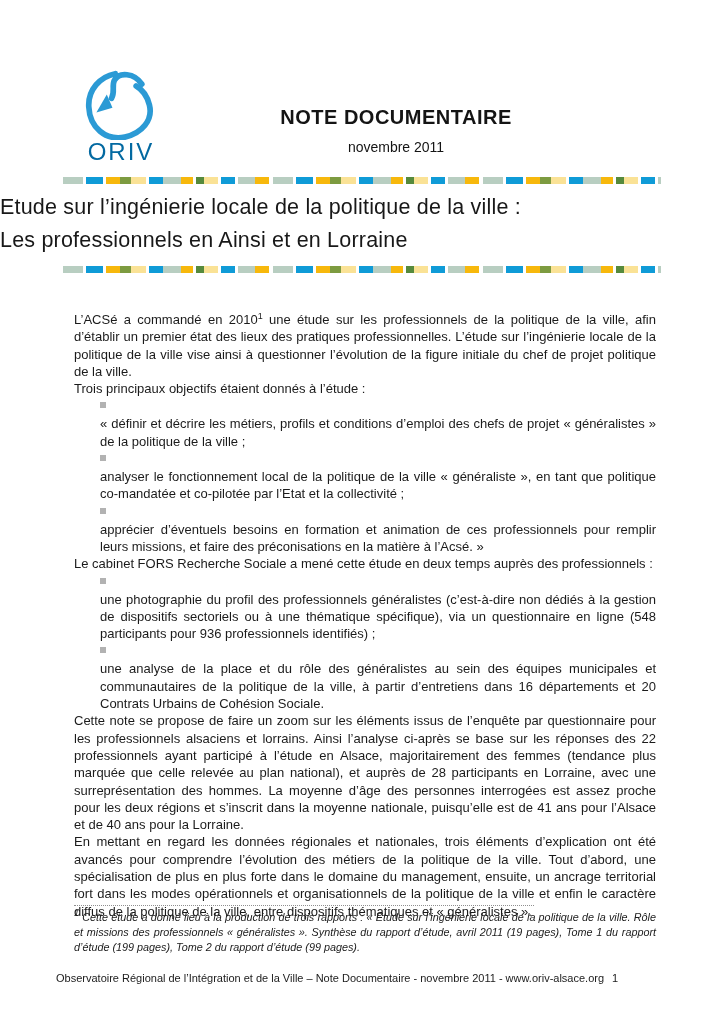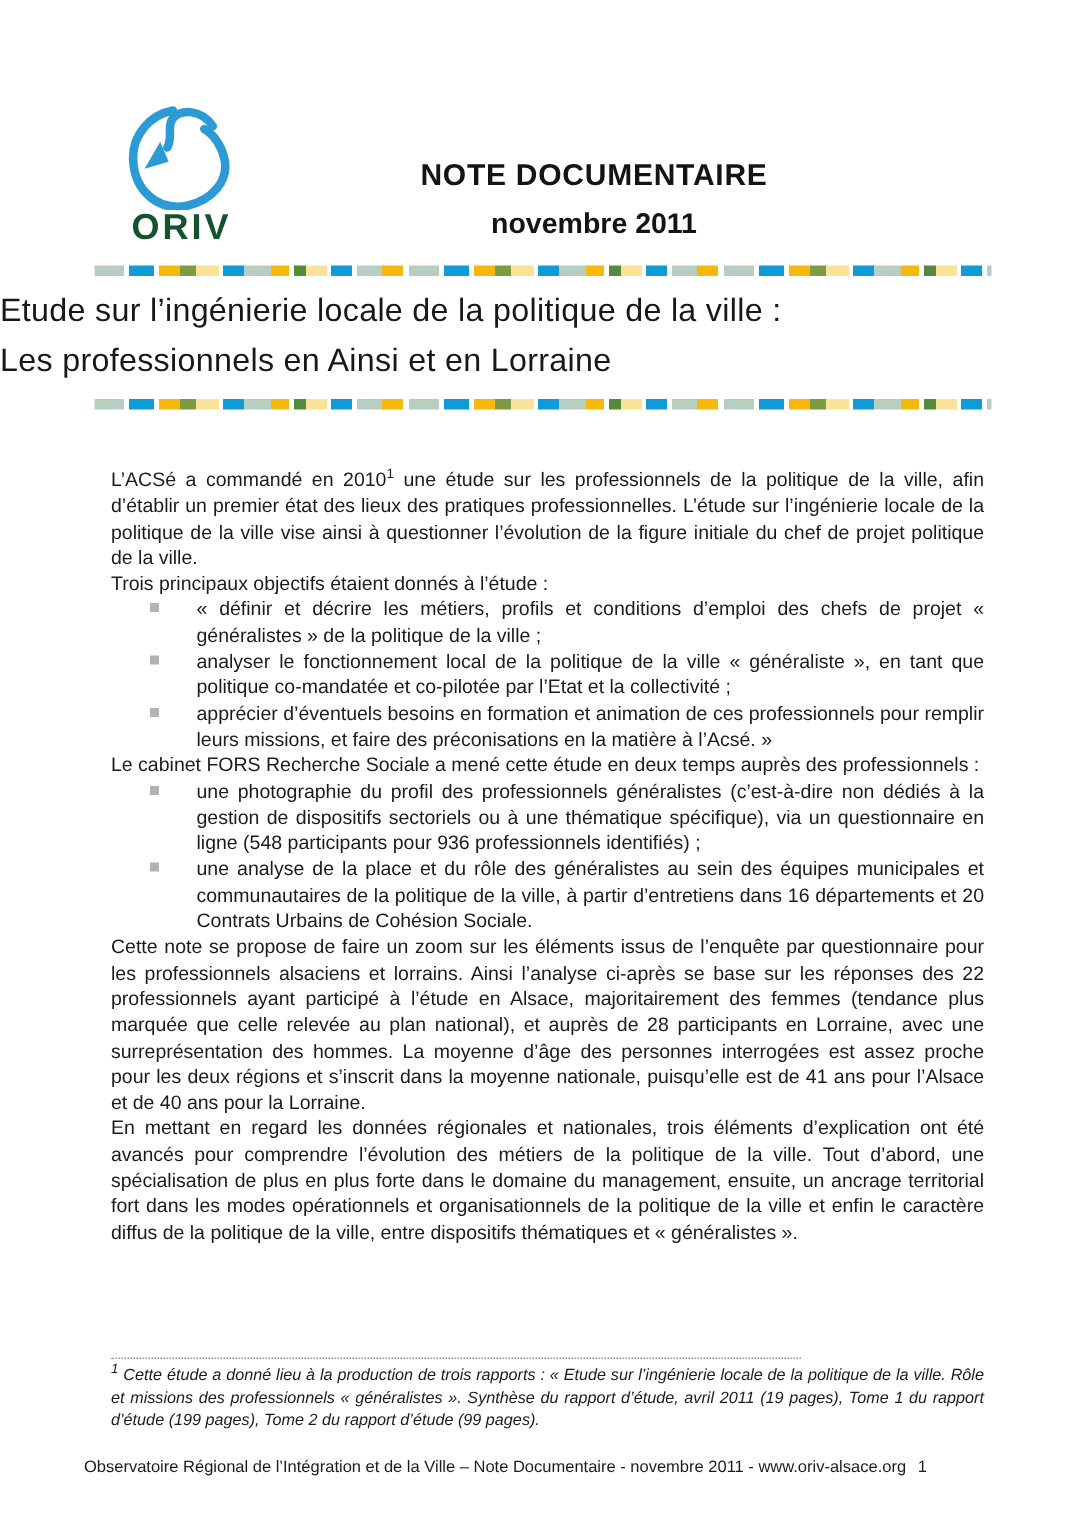--- a/index.html
+++ b/index.html
@@ -9,26 +9,26 @@
     background:#ffffff;
     overflow:hidden;
     font-family:"Liberation Sans", sans-serif;
     color:#1b1b1b;
   }
   
   .logo{position:absolute;left:74px;top:68px;width:94px;text-align:center;}
   .logo svg{display:block;margin:0 auto;}
   .logo-text{
     margin-top:-2px;
-    font-size:24px;font-weight:bold;letter-spacing:2px;
-    color:#14532d;
+    font-size:24px;font-weight:normal;letter-spacing:2px;
+    color:#0369a1;
   }
   .header-text{position:absolute;left:136px;top:106px;width:520px;text-align:center;}
   .header-title{font-size:20px;font-weight:bold;letter-spacing:.5px;color:#141414;}
-  .header-subtitle{margin-top:10px;font-size:19px;font-weight:700;color:#141414;}
+  .header-subtitle{margin-top:10px;font-size:14px;font-weight:400;color:#141414;}
   
   .mosaic-bar{
     position:absolute;left:63px;width:598px;height:7px;
     background:repeating-linear-gradient(90deg,
       #b8cec1 0 20px,#ffffff 20px 23px,
       #0f9bd7 23px 40px,#ffffff 40px 43px,
       #f7b80c 43px 57px,#7d9b40 57px 68px,
       #fae296 68px 83px,#ffffff 83px 86px,
       #0f9bd7 86px 100px,#b8cec1 100px 118px,
       #f7b80c 118px 130px,#ffffff 130px 133px,
@@ -48,21 +48,21 @@
   }
   
   .main{
     position:absolute;left:74px;top:311px;width:582px;
     font-size:13px;line-height:17.3px;
   }
   .main p{margin:0;text-align:justify;}
   .it{}
   sup{font-size:9px;line-height:0;}
   .bullets{list-style:none;margin:0 0 0 26px;padding:0;}
-  .bullets li{display:flex;gap:25px;text-align:justify;}
+  .bullets li{display:flex;gap:7px;text-align:justify;flex-direction:column;}
   .sq{flex:0 0 auto;width:6px;height:6px;background:#b2b2b2;margin-top:5px;}
   .btxt{flex:1;text-align:justify;}
   .mt-method{margin-top:12px;}
   .mt-note{margin-top:44px;}
   .mt-para{margin-top:16px;}
   
   .footnote-area{position:absolute;left:74px;top:905px;width:582px;}
   .footnote-rule{width:460px;border-top:1px dotted #8f8f8f;height:0;}
   .footnote-text{
     margin:4px 0 0 0;text-align:justify;

